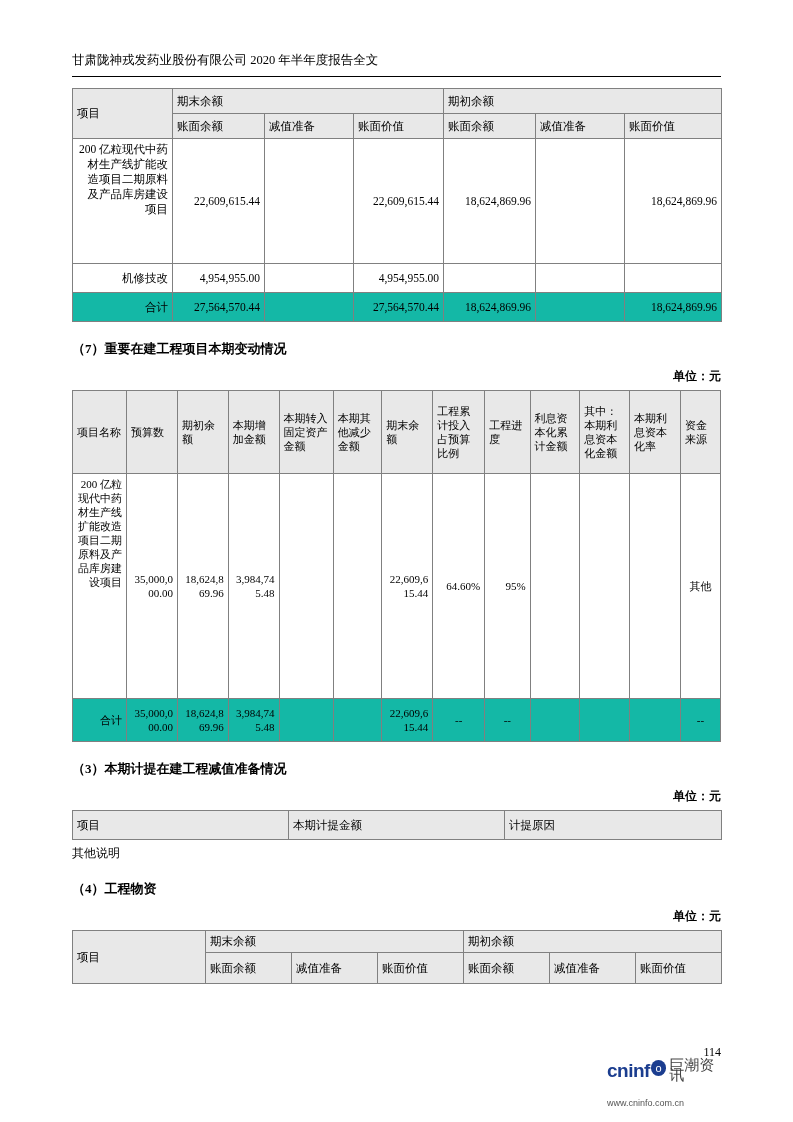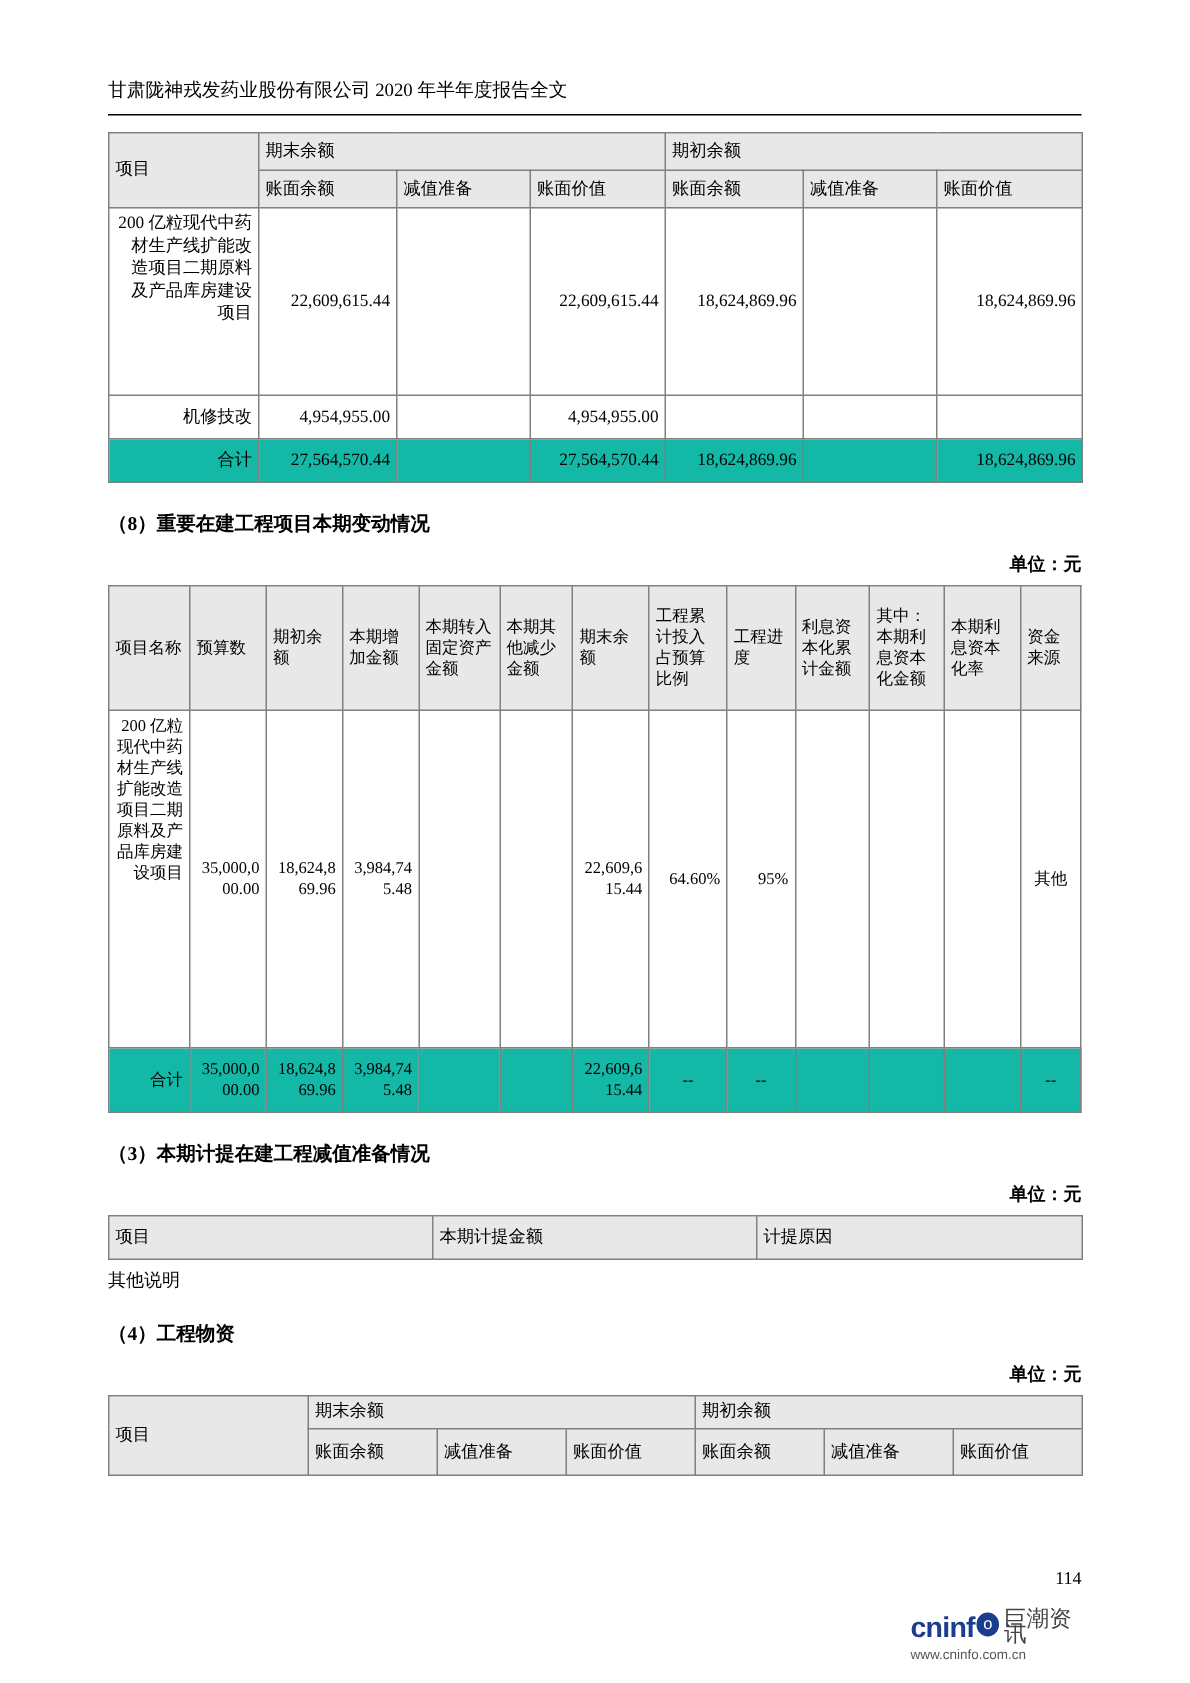--- a/index.html
+++ b/index.html
@@ -116,21 +116,21 @@
     font-size: 11px;
     text-align:center;
     line-height:16px;
     margin-left: 1px;
     font-family: "Liberation Sans", sans-serif;
   }
   .logo-sub {
     font-family: "Liberation Sans", sans-serif;
     font-size: 9px;
     color: #555;
-    margin-top: 1px;
+    margin-top: 16px;
   }
   .logo-row { display:flex; align-items:flex-start; }
   .logo-cn {
     font-family: "Liberation Sans", sans-serif;
     font-size: 15px;
     color:#444;
     margin-left: 3px;
     line-height:10px;
   }
 </style>
@@ -191,21 +191,21 @@
           <td class="r">27,564,570.44</td>
           <td class="r"></td>
           <td class="r">27,564,570.44</td>
           <td class="r">18,624,869.96</td>
           <td class="r"></td>
           <td class="r">18,624,869.96</td>
         </tr>
       </tbody>
     </table>
 
-    <div class="sect">（8）重要在建工程项目本期变动情况</div>
+    <div class="sect">（7）重要在建工程项目本期变动情况</div>
     <div class="unit">单位：元</div>
 
     <table>
       <colgroup>
         <col style="width:50px">
         <col style="width:47px">
         <col style="width:47px">
         <col style="width:47px">
         <col style="width:50px">
         <col style="width:45px">

